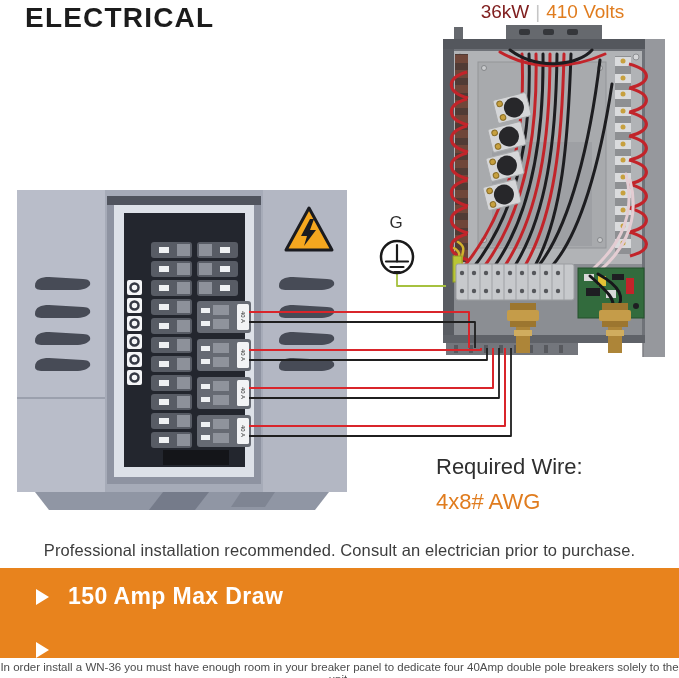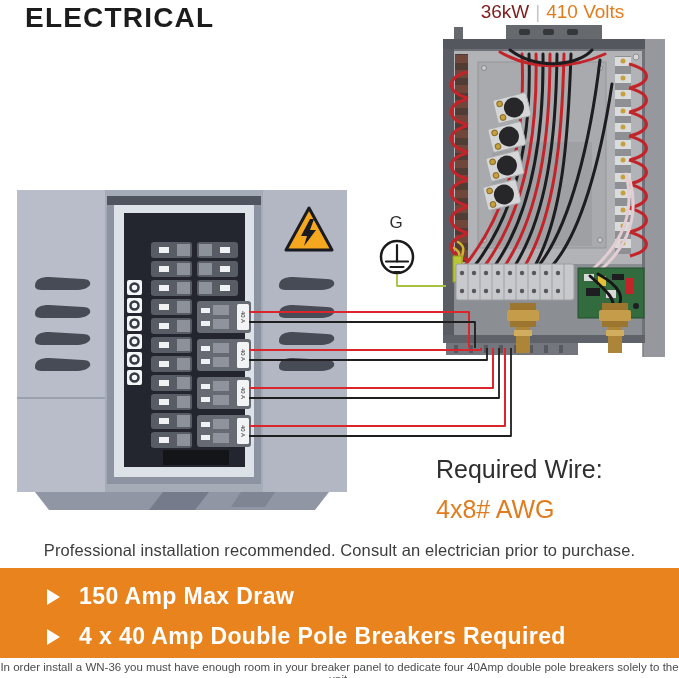--- a/index.html
+++ b/index.html
@@ -24,34 +24,35 @@
     text-align: center; font-size: 19px; font-weight: 500;
   }
   .unit-specs .power { color: #7f1d1d; }
   .unit-specs .divider { color: #c6c6c6; margin: 0 6px; font-weight: 400; }
   .unit-specs .voltage { color: #E07C1E; }
   .panel-svg { position: absolute; left: 13px; top: 186px; }
   .heater-svg { position: absolute; left: 440px; top: 24px; }
   .overlay-svg { position: absolute; left: 0; top: 0; pointer-events: none; }
   .wire-req {
     position: absolute; left: 436px; top: 449px;
-    font-size: 25px; line-height: 1.6; font-weight: 500;
+    font-size: 22px; line-height: 1.6; font-weight: 500;
   }
   .wire-req .label { color: #2f2f2f; }
   .wire-req .value { color: #E07C1E; }
   .advisory {
     position: absolute; left: 0; top: 541px; width: 100%;
     text-align: center; font-size: 16.5px; color: #3d3d3d;
     letter-spacing: 0.1px;
   }
   .banner {
     position: absolute; left: 0; top: 568px; width: 679px; height: 90px;
     background: #E8831D;
     display: flex; flex-direction: column; gap: 13px;
-    padding: 15px 0 0 47px;
+    padding: 15px 0 0 36px;
+    justify-content: space-between;
   }
   .banner-row { display: flex; align-items: center; gap: 19px; }
   .tri-bullet {
     width: 0; height: 0;
     border-left: 13px solid #ffffff;
     border-top: 8px solid transparent;
     border-bottom: 8px solid transparent;
   }
   .banner-row .banner-text {
     color: #ffffff; font-size: 23px; font-weight: 700; letter-spacing: 0.4px;
@@ -492,19 +493,18 @@
 
   <div class="advisory">Professional installation recommended. Consult an electrician prior to purchase.</div>
 
   <div class="banner">
     <div class="banner-row">
       <span class="tri-bullet"></span>
       <span class="banner-text">150 Amp Max Draw</span>
     </div>
     <div class="banner-row">
       <span class="tri-bullet"></span>
-      <span class="banner-text">4 x 40 Amp Double Pole Breakers Required</span>
     </div>
   </div>
 
   <div class="footnote">In order install a WN-36 you must have enough room in your breaker panel to dedicate four 40Amp double pole breakers solely to the unit.</div>
 
 </div>
 
 </body></html>

